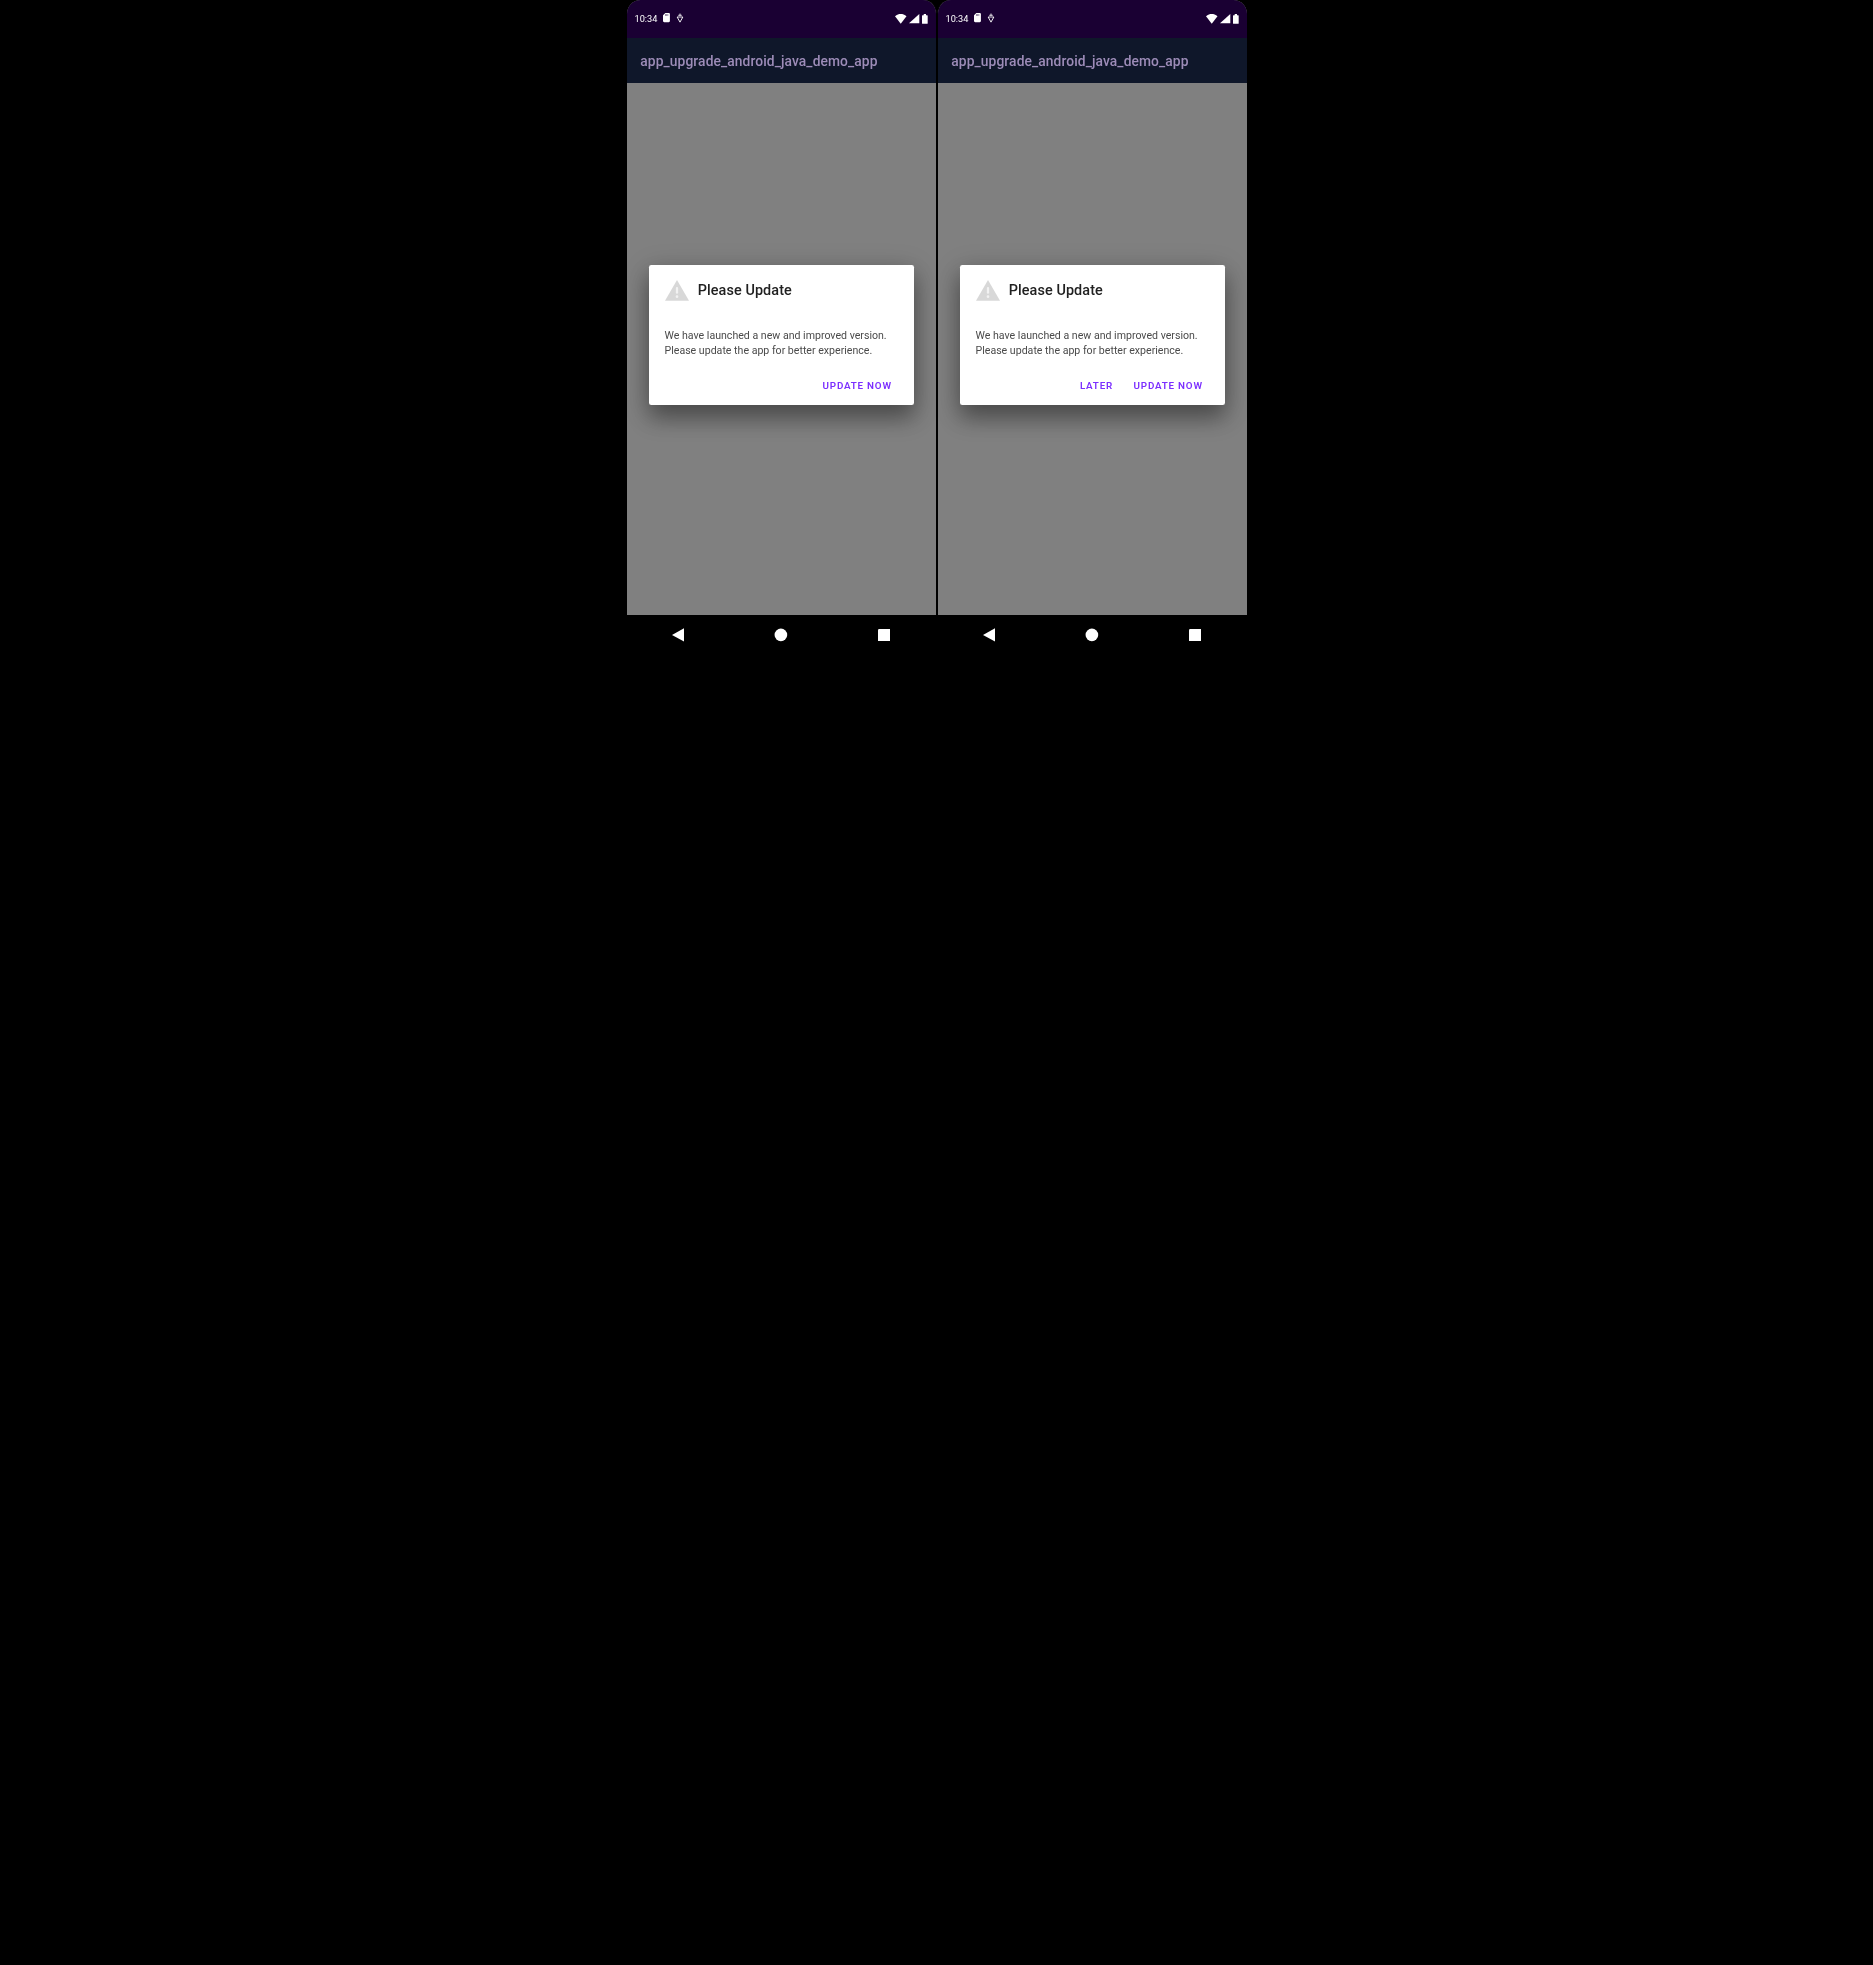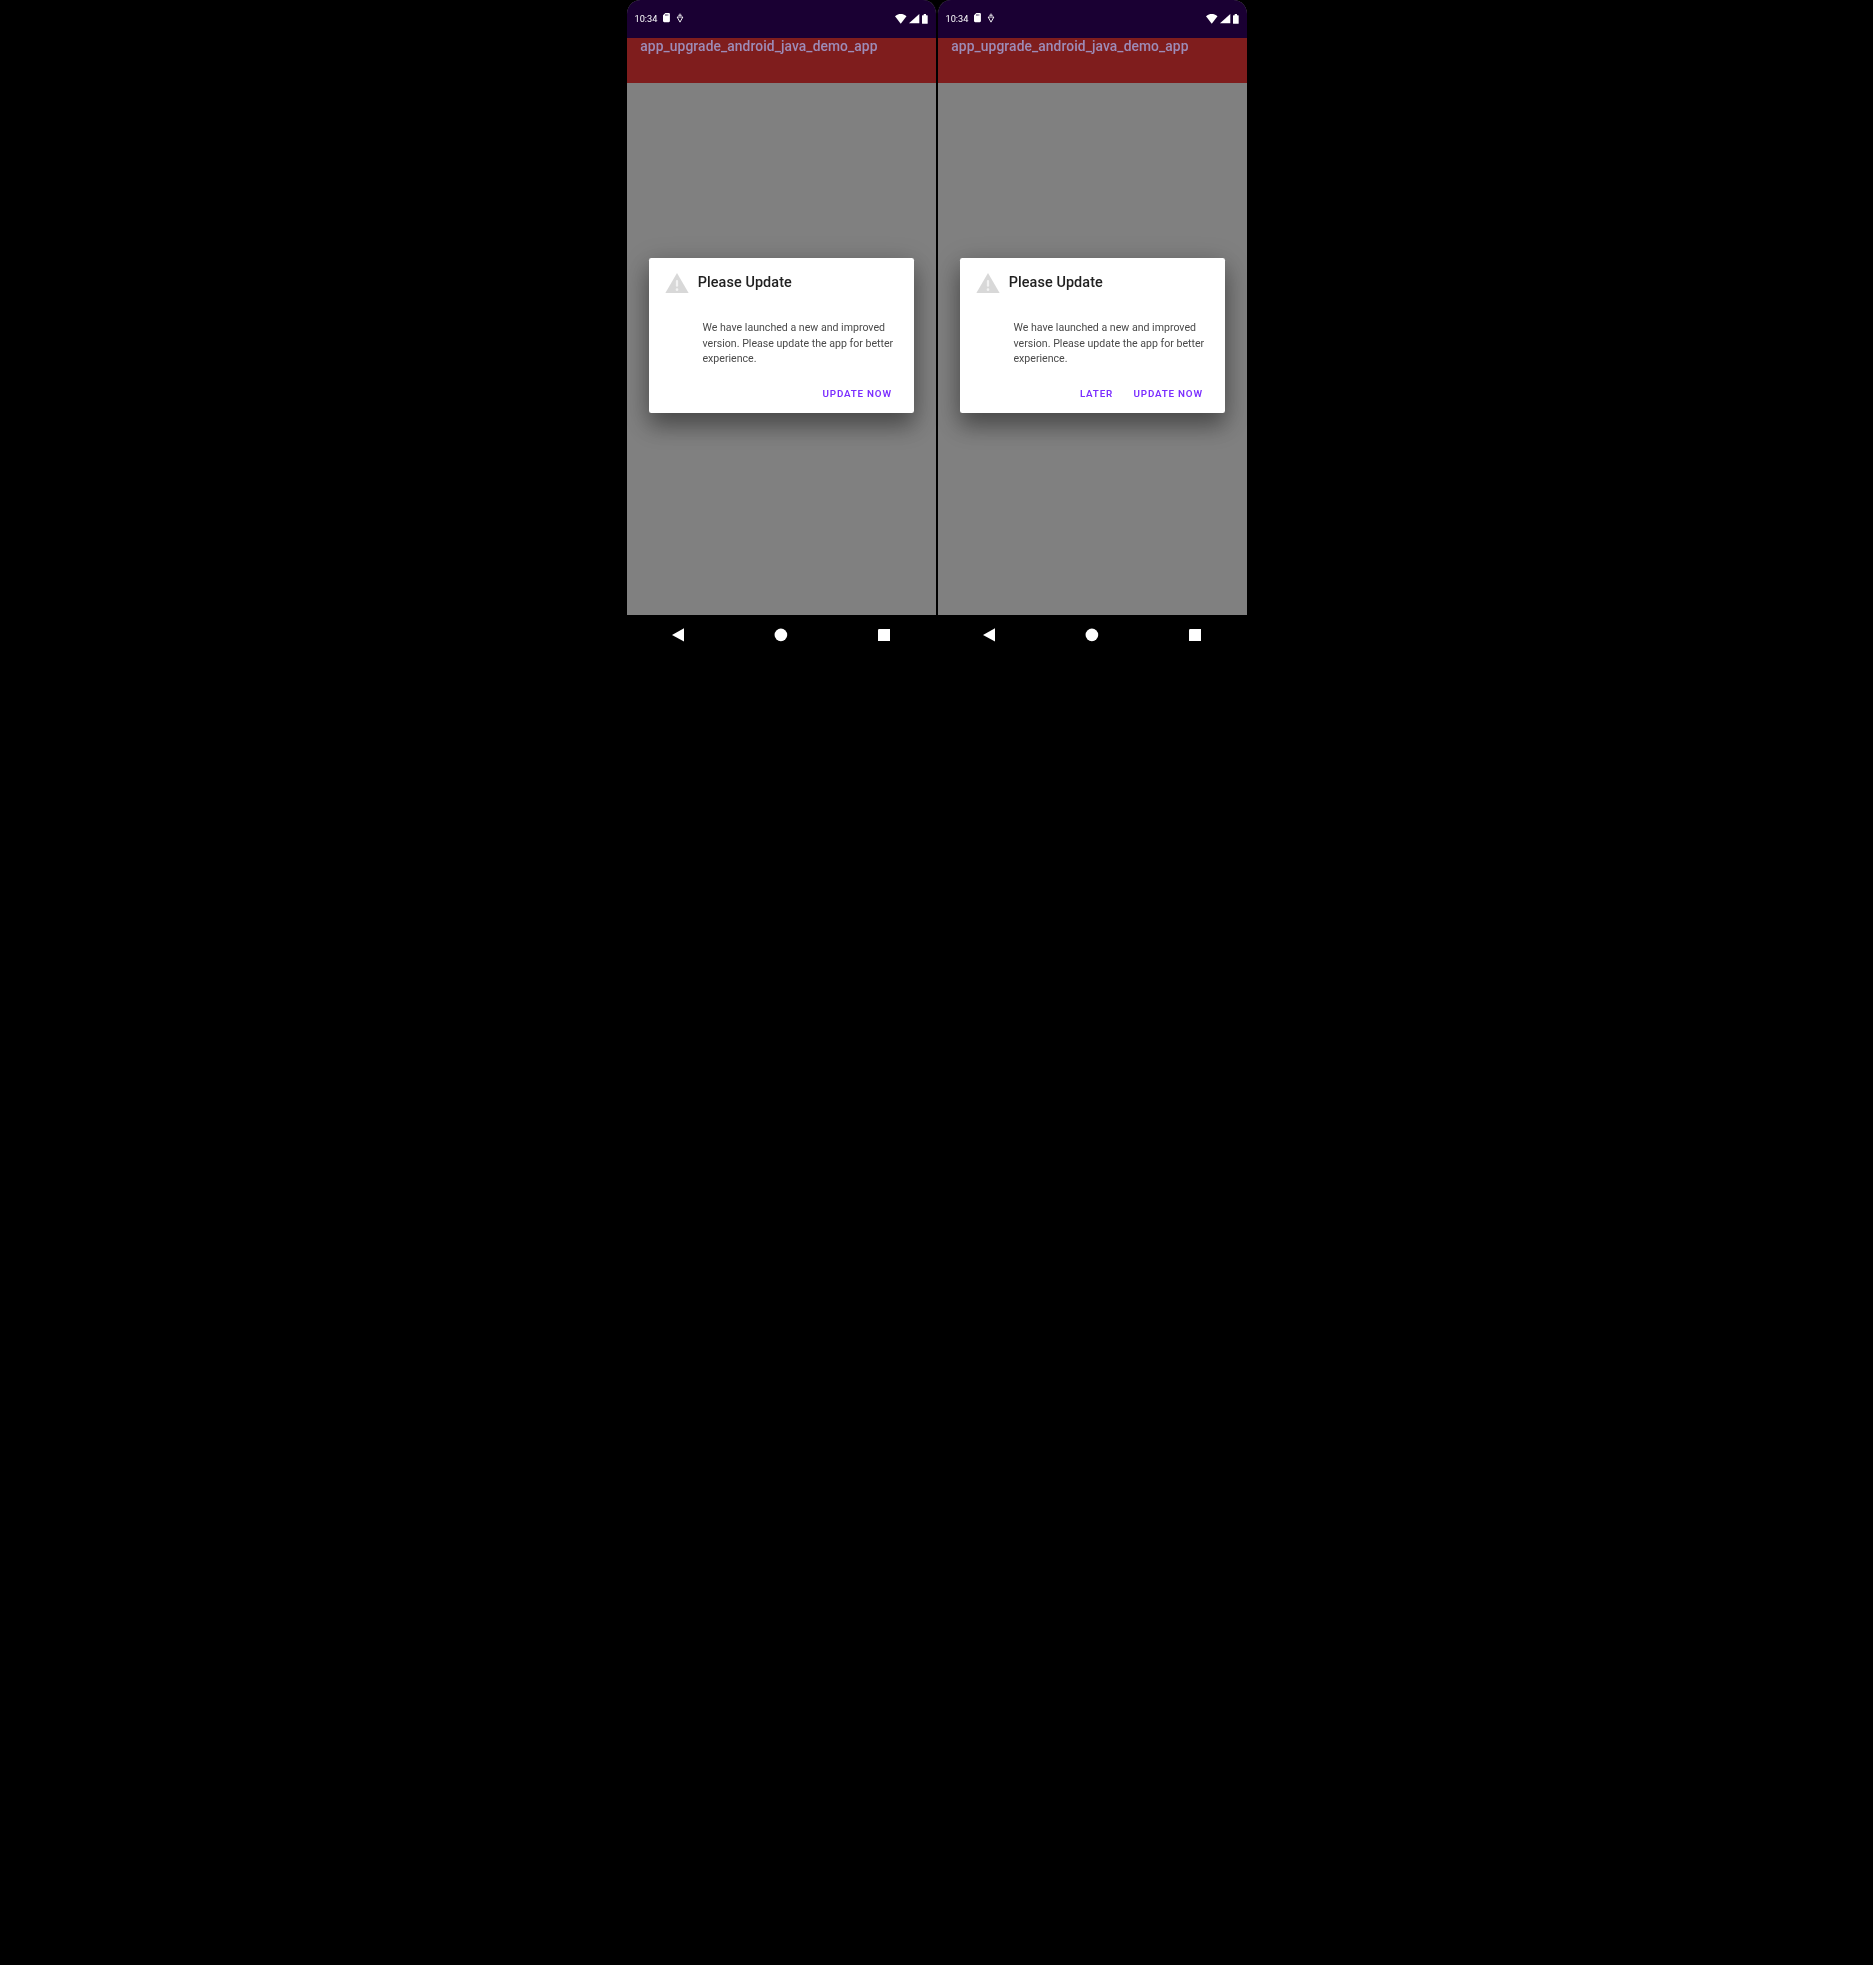--- a/index.html
+++ b/index.html
@@ -54,23 +54,23 @@
     .status-right {
       display: flex;
       align-items: center;
       gap: 2.3px;
     }
     .status-right svg {
       display: block;
     }
     .app-bar {
       height: 45px;
-      background: #7f1d1d;
-      display: flex;
-      align-items: flex-start;
+      background: #0f172a;
+      display: flex;
+      align-items: center;
       padding: 0 13.8px;
     }
     .app-bar-title {
       color: #9d8cb8;
       font-size: 13.8px;
       font-weight: 500;
       letter-spacing: 0.1px;
     }
     .content {
       flex: 1;
@@ -110,21 +110,20 @@
       font-size: 14.4px;
       font-weight: 500;
       color: #212121;
       letter-spacing: 0.1px;
     }
     .dialog-message {
       font-size: 10.6px;
       line-height: 1.45;
       color: #4a4a4a;
       margin-bottom: 16px;
-      margin-left: 38px;
     }
     .dialog-actions {
       display: flex;
       justify-content: flex-end;
       gap: 9.2px;
     }
     .dialog-btn {
       background: none;
       border: none;
       color: #7c2fff;

